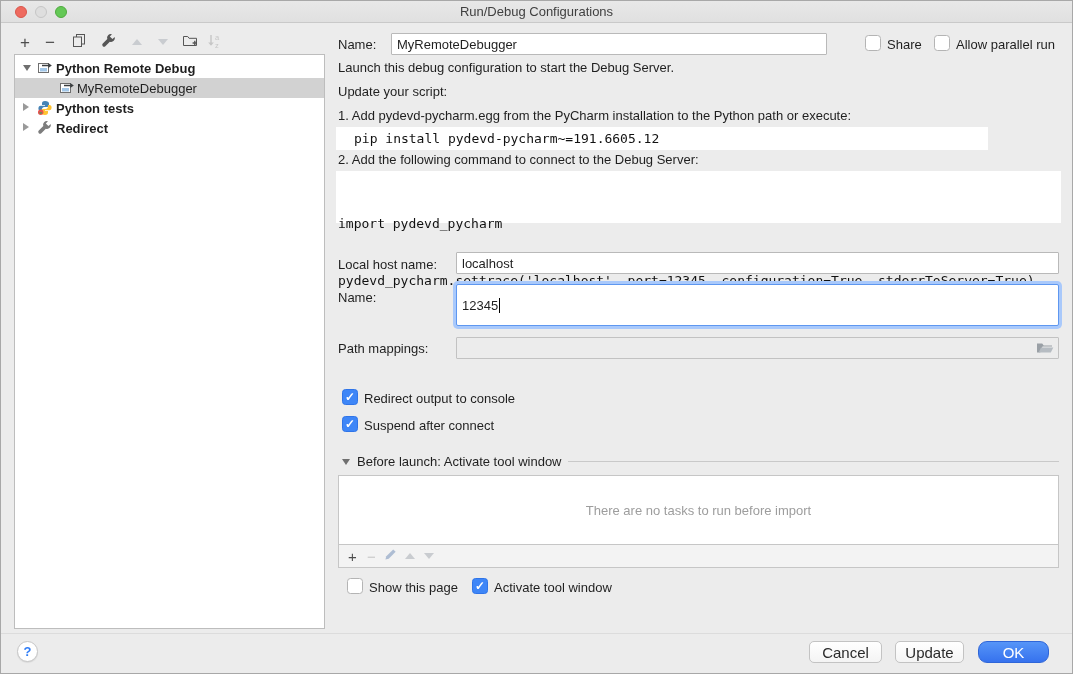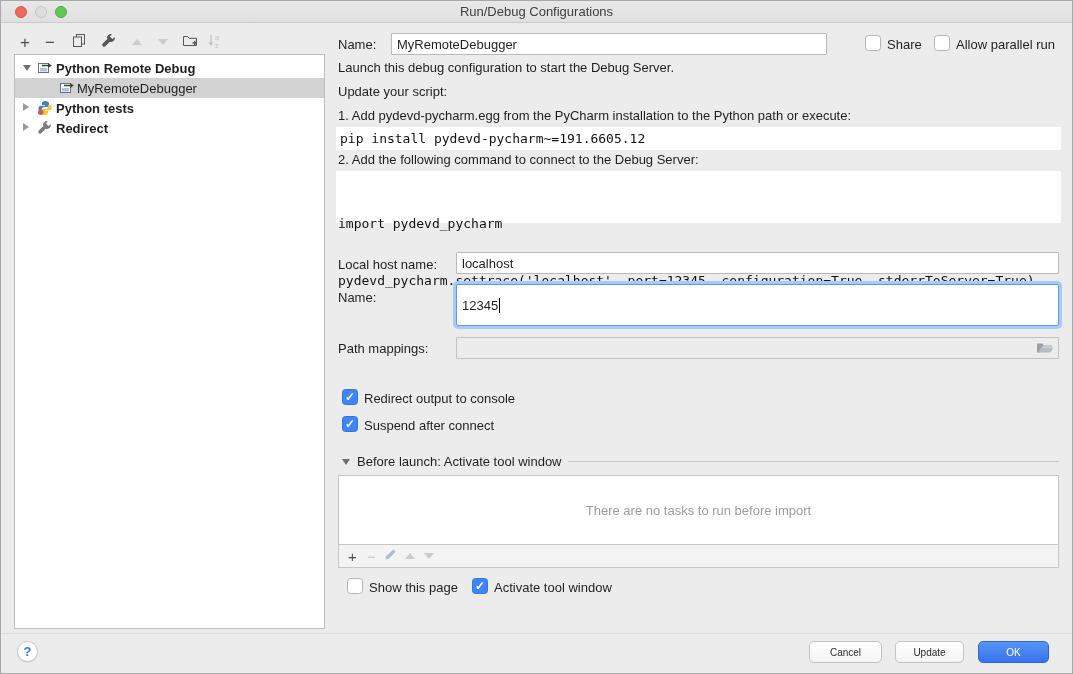--- a/index.html
+++ b/index.html
@@ -55,22 +55,22 @@
   .hr { height:1px; background:#c9c9c9; }
 
   
   .taskbox { background:#fff; border:1px solid #c6c6c6; display:flex; align-items:center; justify-content:center; }
   .taskbox .empty { color:#9d9d9d; font-size:13px; }
   .strip { background:#f3f3f3; border:1px solid #c6c6c6; border-top:none; display:flex; align-items:center; }
   .sicon { width:19px; height:20px; display:flex; align-items:center; justify-content:center; background:none; border:none; }
 
   
   .btn { position:absolute; height:22px; background:linear-gradient(#ffffff,#f4f4f4); border:1px solid #c3c3c3;
-         border-radius:5px; font-size:10px; font-family:"Liberation Sans",sans-serif; color:#2a2a2a; }
-  .btn.primary { background:linear-gradient(#5695f8,#3672ee); border-color:#2f66d8; color:#fff; }
+         border-radius:5px; font-size:15px; font-family:"Liberation Sans",sans-serif; color:#2a2a2a; }
+  .btn.primary { background:linear-gradient(#5695f8,#3672ee); border-color:#2f66d8; color:#fff;border-radius:9px; }
   .help { position:absolute; left:16px; top:640px; width:21px; height:21px; border-radius:50%;
           background:#fff; border:1px solid #c6c6c6; color:#2f7cf6; font-size:13px; font-weight:bold;
           display:flex; align-items:center; justify-content:center; box-shadow:0 1px 1px rgba(0,0,0,.08); }
 </style>
 </head>
 <body>
 
 <div class="window">
 
   <div class="titlebar">
@@ -168,21 +168,21 @@
   <span class="abs lbl" style="left:337px; top:36px">Name:</span>
   <input class="abs field" style="left: 390px; top: 32px; width: 436px; height: 22px;" value="MyRemoteDebugger">
   <span class="abs cb" style="left:864px; top:34px"></span>
   <span class="abs lbl" style="left:886px; top:36px">Share</span>
   <span class="abs cb" style="left:933px; top:34px"></span>
   <span class="abs lbl" style="left:955px; top:36px">Allow parallel run</span>
 
   <span class="abs lbl" style="left:337px; top:59px">Launch this debug configuration to start the Debug Server.</span>
   <span class="abs lbl" style="left:337px; top:83px">Update your script:</span>
   <span class="abs lbl" style="left:337px; top:107px">1. Add pydevd-pycharm.egg from the PyCharm installation to the Python path or execute:</span>
-  <div class="abs code" style="left:335px; top:126px; width:725px; height:23px; line-height:23px; padding-left:4px">pip install pydevd-pycharm~=191.6605.12</div>
+  <div class="abs code" style="left:335px; top:126px; width:652px; height:23px; line-height:23px; padding-left:18px">pip install pydevd-pycharm~=191.6605.12</div>
   <span class="abs lbl" style="left:337px; top:151px">2. Add the following command to connect to the Debug Server:</span>
   <div class="abs code" style="left:335px; top:170px; width:725px; height:52px; padding:5px 0 0 2px; line-height:19px">
     <div>import pydevd_pycharm</div>
     <div>pydevd_pycharm.settrace('localhost', port=12345, configuration=True, stderrToServer=True)</div>
   </div>
 
   <span class="abs lbl" style="left:337px; top:256px">Local host name:</span>
   <input class="abs field" style="left: 455px; top: 251px; width: 603px; height: 22px;" value="localhost">
 
   <span class="abs lbl" style="left:337px; top:289px">Name:</span>

